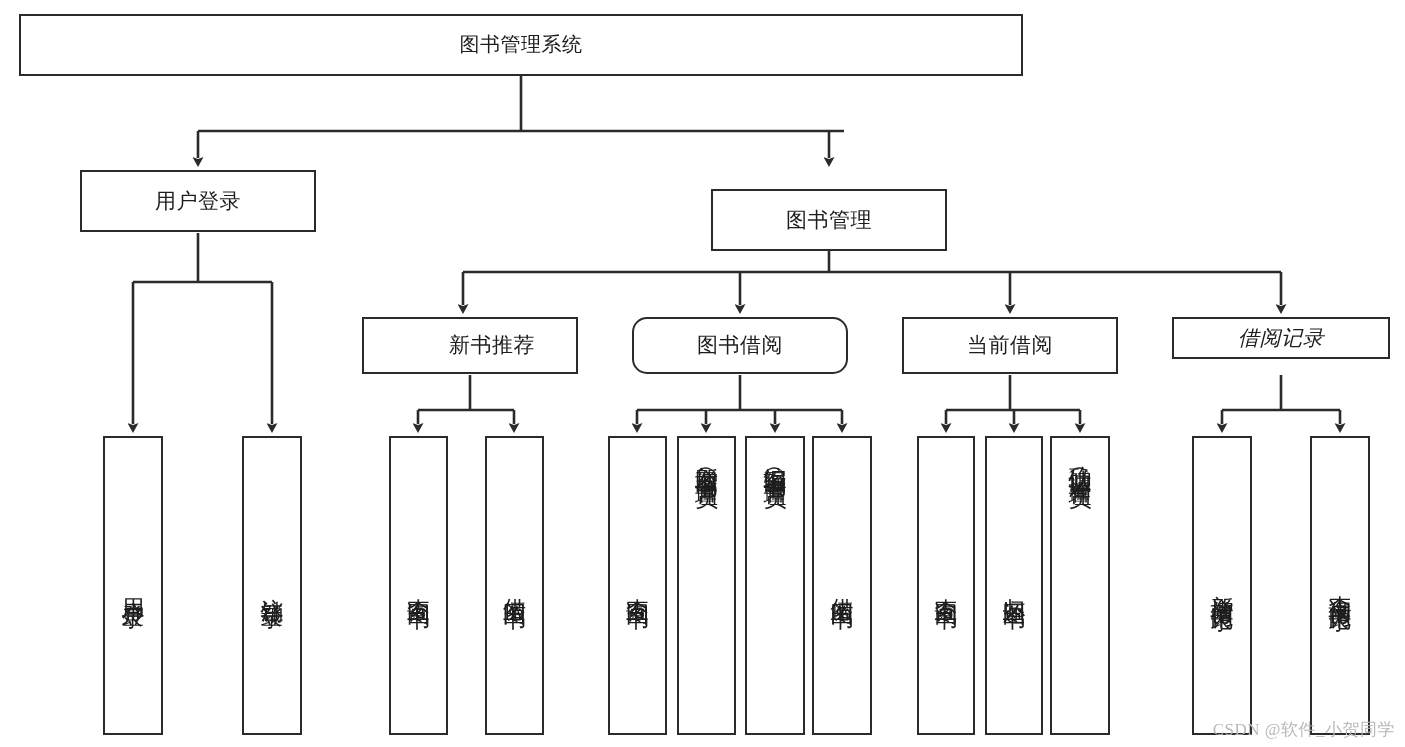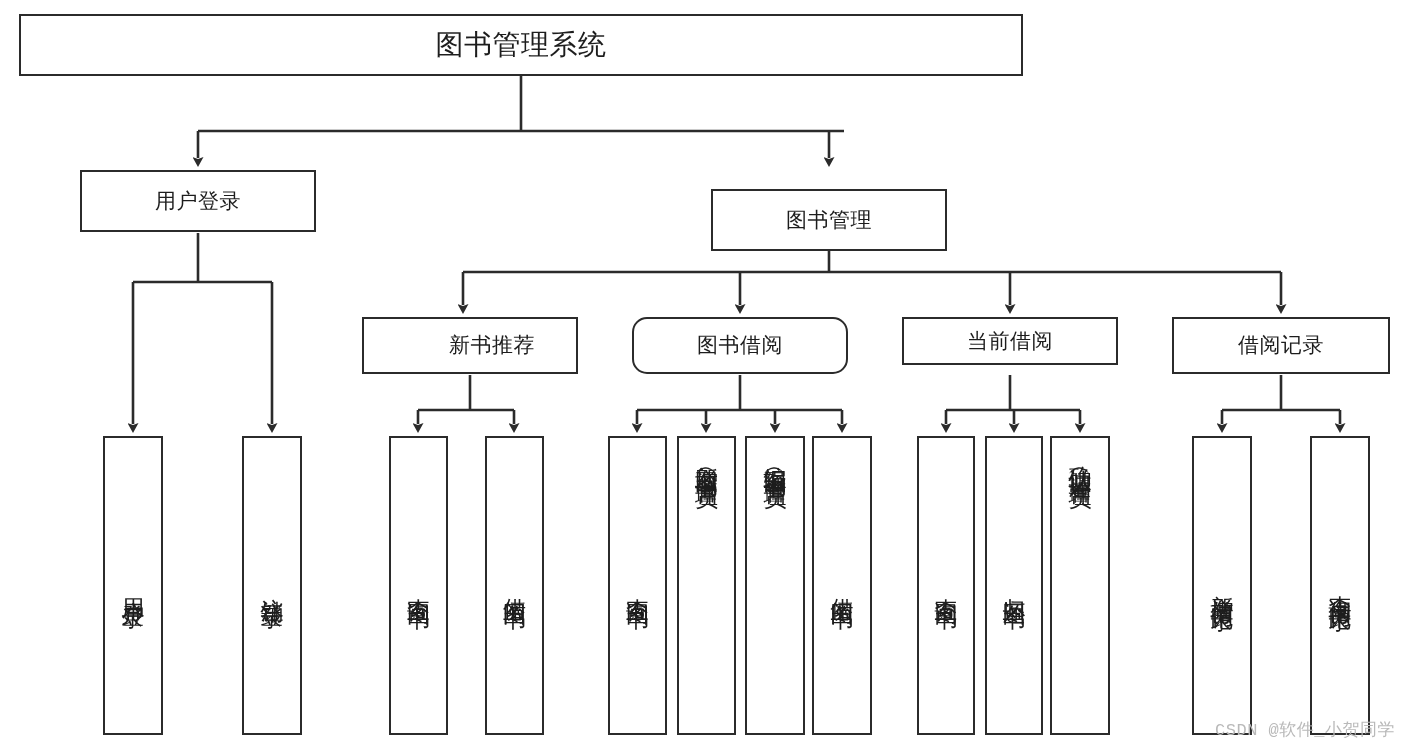--- a/index.html
+++ b/index.html
@@ -41,21 +41,21 @@
   .node .lbl {
     display: block;
     white-space: pre-line;
   }
   
   .node.horiz .lbl {
     font-size: 21px;
     letter-spacing: 0.5px;
   }
   .node.root .lbl {
-    font-size: 28px;
+    font-size: 20px;
   }
   
   .node.vert {
     align-items: flex-start;
     justify-content: center;
     padding-top: 10px;
   }
   .node.vert .lbl {
     writing-mode: vertical-rl;
     text-orientation: upright;
@@ -72,21 +72,21 @@
     padding-top: 0;
   }
   #watermark {
     position: absolute;
     right: 10px;
     bottom: 6px;
     font-size: 17px;
     color: #b9b9b9;
     letter-spacing: 0.5px;
     white-space: nowrap;
-    font-family: Liberation Mono, monospace;
+    font-family: Liberation Serif, serif;
   }
 </style>
 </head>
 <body>
 
 <div id="canvas">
 
   <svg id="edges" viewBox="0 0 1405 747" xmlns="http://www.w3.org/2000/svg">
     <defs>
       <marker id="arrow" markerWidth="10" markerHeight="11" refX="1" refY="5.5" orient="auto" markerUnits="userSpaceOnUse">
@@ -150,25 +150,25 @@
   </div>
 
   <div class="node horiz" style="left:362px; top:317px; width:216px; height:57px;padding-left:44px;">
     <span class="lbl">新书推荐</span>
   </div>
 
   <div class="node horiz" style="left:632px; top:317px; width:216px; height:57px;border-radius:15px;">
     <span class="lbl">图书借阅</span>
   </div>
 
-  <div class="node horiz" style="left:902px; top:317px; width:216px; height:48px;">
+  <div class="node horiz" style="left:902px; top:317px; width:216px; height:57px;">
     <span class="lbl">当前借阅</span>
   </div>
 
-  <div class="node horiz" style="left:1172px; top:317px; width:218px; height:57px;">
+  <div class="node horiz" style="left:1172px; top:317px; width:218px; height:42px;font-style:italic;">
     <span class="lbl">借阅记录</span>
   </div>
 
   <div class="node vert center" style="left:103px; top:436px; width:60px; height:299px;">
     <span class="lbl">用户登录</span>
   </div>
 
   <div class="node vert center" style="left:242px; top:436px; width:60px; height:299px;">
     <span class="lbl">注销登录</span>
   </div>

